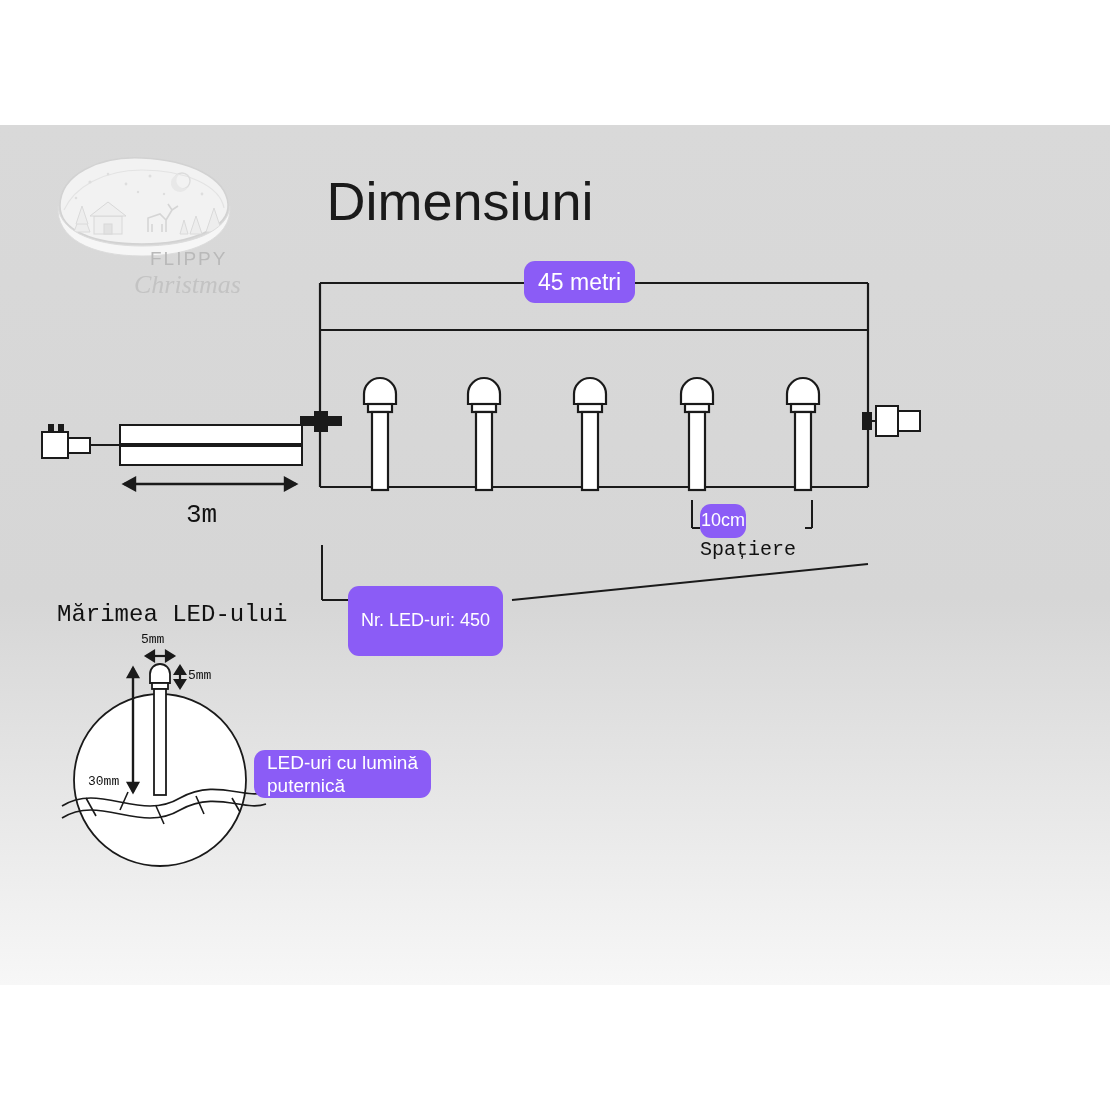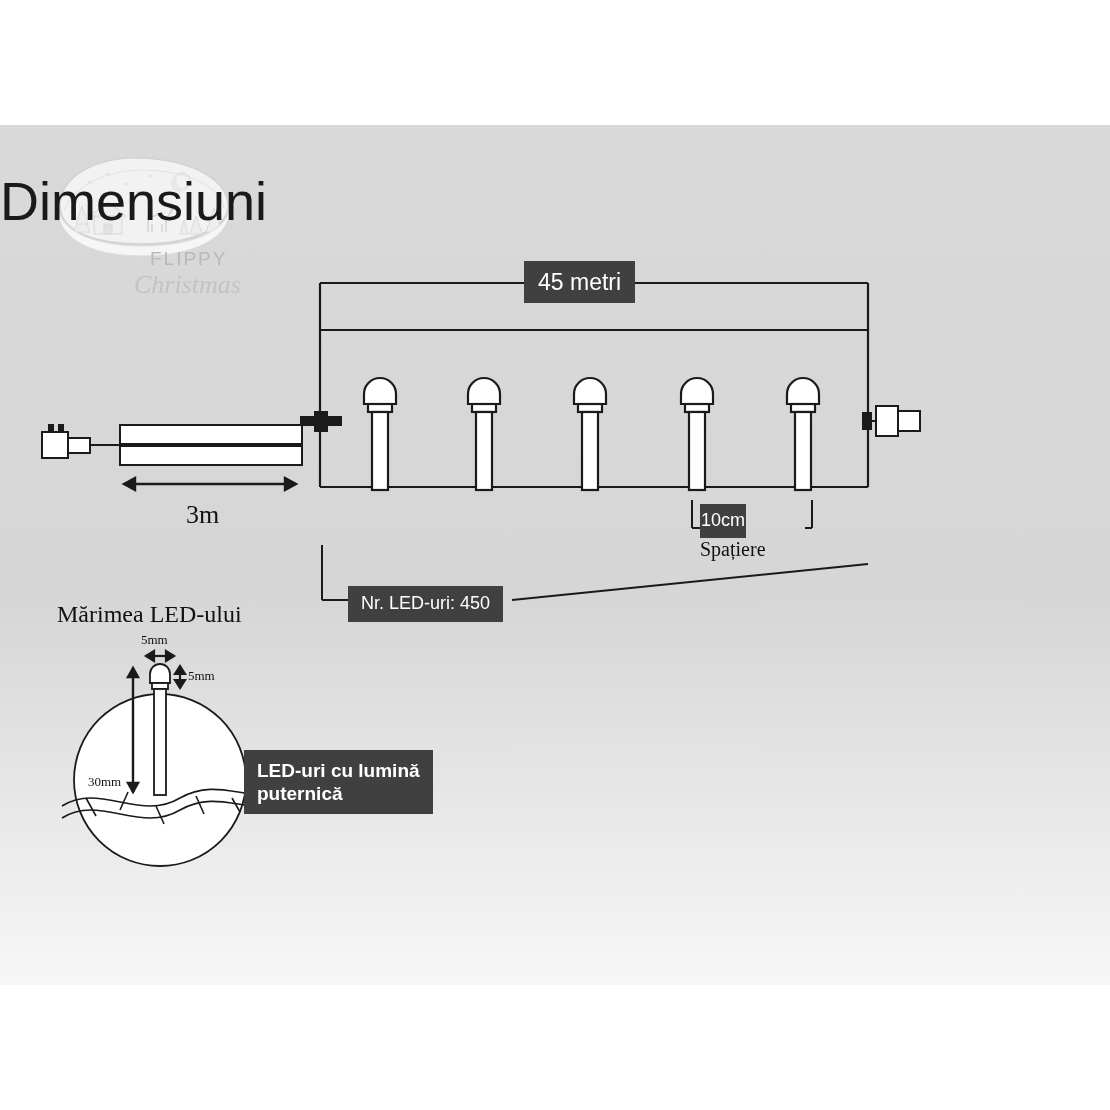--- a/index.html
+++ b/index.html
@@ -54,46 +54,48 @@
     color: #c3c3c3;
     font-family: "Liberation Serif", serif;
     font-style: italic;
   }
   
   .title {
     position: absolute;
     left: 0;
     top: 170px;
     width: 920px;
+    text-align: center;
     font-size: 54px;
     color: #1a1a1a;
     font-family: "Liberation Sans", sans-serif;
   }
   
   .lbl {
     position: absolute;
-    background: #404040;
+    background: #8b5cf6;
     color: #ffffff;
     font-size: 20px;
     padding: 7px 14px;
     white-space: nowrap;
     line-height: 1.22;
     font-family: "Liberation Sans", sans-serif;
+    border-radius: 11px;
   }
   .lbl-45 { left: 524px; top: 261px; font-size: 23px; }
   .lbl-9 { left: 476px; top: 317px; font-size: 21px; }
   .lbl-conn { left: 938px; top: 378px; font-size: 19px; padding: 9px 12px; }
   .lbl-10cm { left: 700px; top: 504px; font-size: 18px; padding: 6px 1px; }
-  .lbl-leds { left: 348px; top: 586px; font-size: 18px; padding: 7px 13px; }
-  .lbl-bright { left: 244px; top: 750px; font-size: 19px; padding: 9px 13px; font-weight: bold; }
+  .lbl-leds { left: 348px; top: 586px; font-size: 18px; padding: 24px 13px; }
+  .lbl-bright { left: 254px; top: 750px; font-size: 19px; padding: 1px 13px; }
   
   .plain {
     position: absolute;
     color: #111111;
-    font-family: Liberation Serif, serif;
+    font-family: Liberation Mono, monospace;
   }
   .p-3m { left: 186px; top: 500px; font-size: 26px; }
   .p-spatiere { left: 700px; top: 538px; font-size: 20px; }
   .p-marimea { left: 57px; top: 601px; font-size: 24px; }
   .p-5mm-a { left: 141px; top: 632px; font-size: 13px; }
   .p-5mm-b { left: 188px; top: 668px; font-size: 13px; }
   .p-30mm { left: 88px; top: 774px; font-size: 13px; }
   .footnote {
     position: absolute;
     left: 60px;

